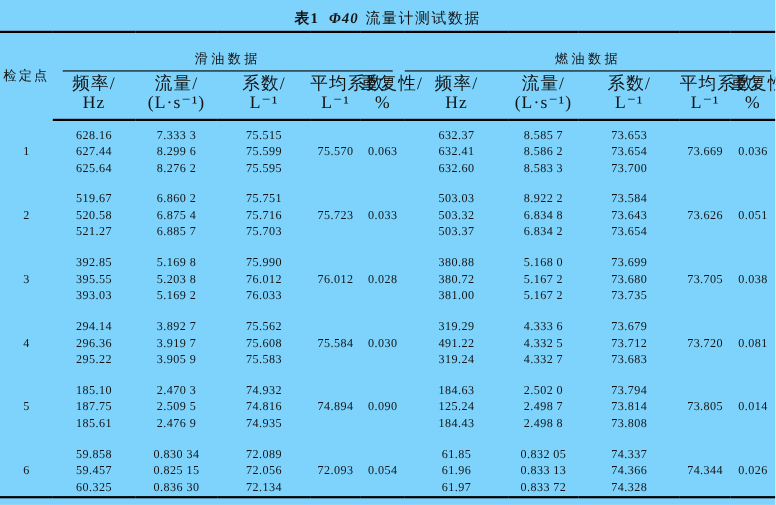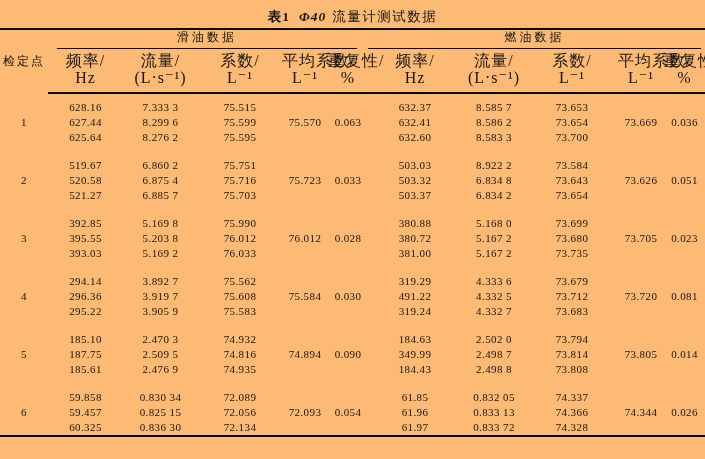--- a/index.html
+++ b/index.html
@@ -1,37 +1,37 @@
 <!DOCTYPE html>
 <html><head>
 <meta charset="utf-8">
 <style>
   html,body{margin:0;padding:0;background:#ffffff;}
   .page{
     width:705px;height:459px;box-sizing:border-box;position:relative;
-    background:#fdba74;color:#141414;
+    background:#7dd3fc;color:#141414;
     font-family:"Liberation Serif","DejaVu Serif",serif;
     padding-top:7px;overflow:hidden;
   }
   .table-title{
     height:21px;text-align:center;font-size:13.5px;line-height:19px;
     letter-spacing:1px;white-space:nowrap;
   }
   .table-title .lbl{font-weight:bold;margin-right:9px;letter-spacing:1px;}
   .table-title .model{font-weight:bold;font-style:italic;margin-right:6px;}
   .table-title .txt{letter-spacing:1.5px;}
   table{
     width:705px;border-collapse:collapse;table-layout:fixed;
     border-top:2.5px solid #000;border-bottom:2.5px solid #000;
   }
   th{font-weight:normal;padding:0;}
   .point-h{font-size:12px;letter-spacing:2px;vertical-align:middle;}
   .group-h{padding:0;vertical-align:top;}
   .group-label{
-    margin-top:0;padding-bottom:3px;border-bottom:1.5px solid #000;
+    margin-top:16px;padding-bottom:3px;border-bottom:1.5px solid #000;
     font-size:12px;line-height:15px;letter-spacing:3px;text-align:center;
   }
   .group-h.left  .group-label{margin-left:9px;margin-right:11px;}
   .group-h.right .group-label{margin-left:0px;margin-right:4px;}
   tr.subhead th{padding:3px 0 6px;border-bottom:2.5px solid #000;text-align:center;}
   tr.subhead .l1,.subhead .l2{display:block;font-size:16px;line-height:17px;letter-spacing:1px;white-space:nowrap;}
   tbody td{
     font-size:11px;line-height:15px;padding:0;text-align:center;
     letter-spacing:0.4px;white-space:nowrap;vertical-align:bottom;
   }
@@ -211,21 +211,21 @@
           <td>3</td>
           <td>395.55</td>
           <td>5.203 8</td>
           <td>76.012</td>
           <td>76.012</td>
           <td>0.028</td>
           <td>380.72</td>
           <td>5.167 2</td>
           <td>73.680</td>
           <td>73.705</td>
-          <td>0.023</td>
+          <td>0.038</td>
         </tr>
         <tr>
           <td></td>
           <td>393.03</td>
           <td>5.169 2</td>
           <td>76.033</td>
           <td></td>
           <td></td>
           <td>381.00</td>
           <td>5.167 2</td>
@@ -285,21 +285,21 @@
           <td></td>
           <td></td>
         </tr>
         <tr>
           <td>5</td>
           <td>187.75</td>
           <td>2.509 5</td>
           <td>74.816</td>
           <td>74.894</td>
           <td>0.090</td>
-          <td>349.99</td>
+          <td>125.24</td>
           <td>2.498 7</td>
           <td>73.814</td>
           <td>73.805</td>
           <td>0.014</td>
         </tr>
         <tr>
           <td></td>
           <td>185.61</td>
           <td>2.476 9</td>
           <td>74.935</td>

